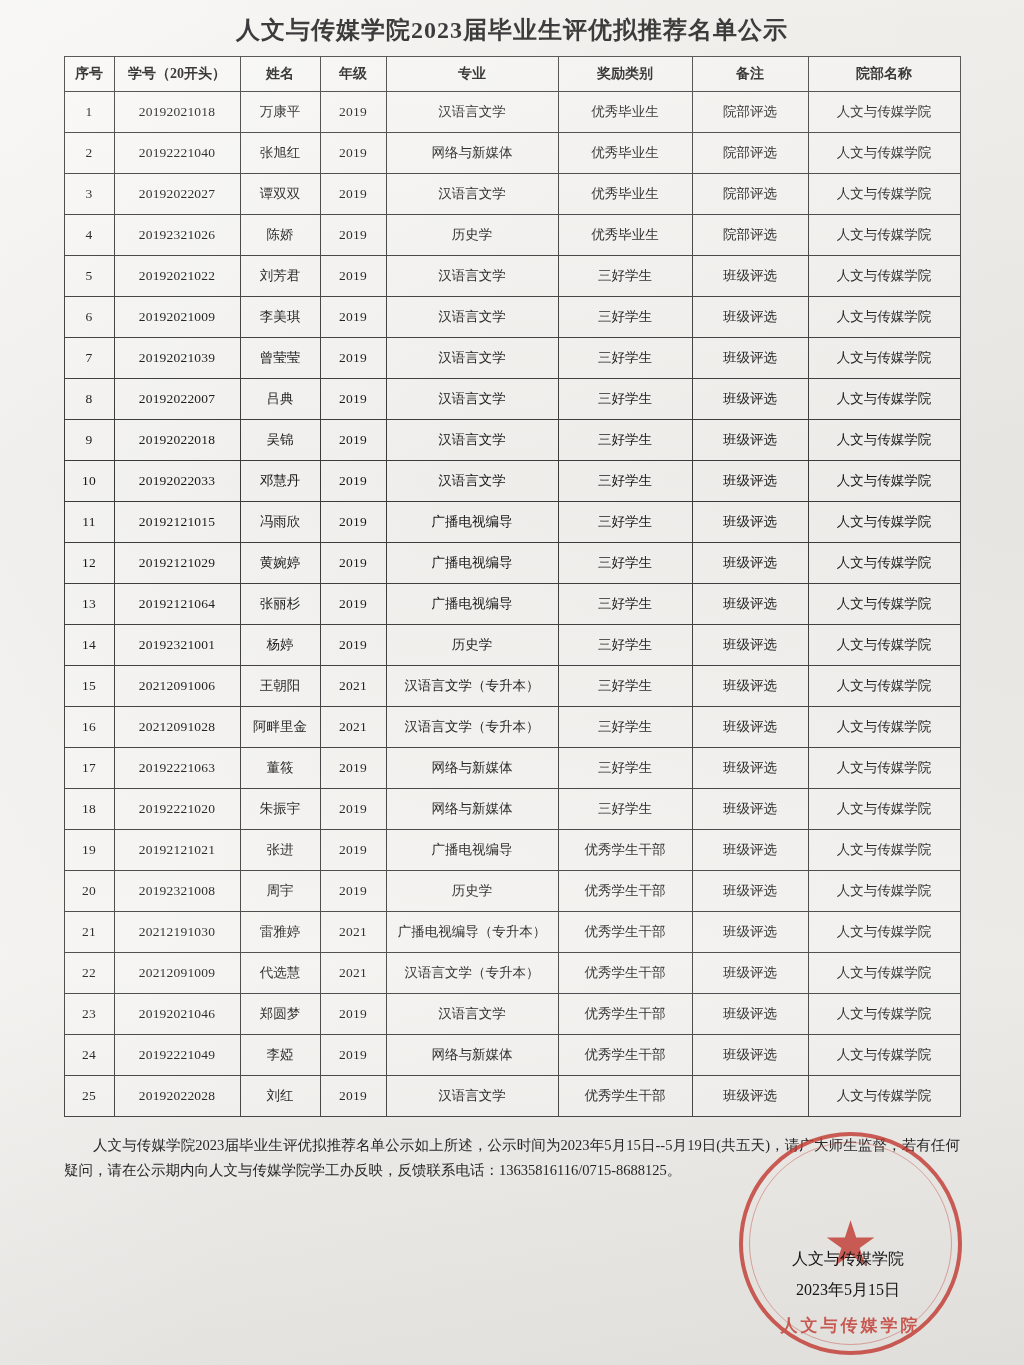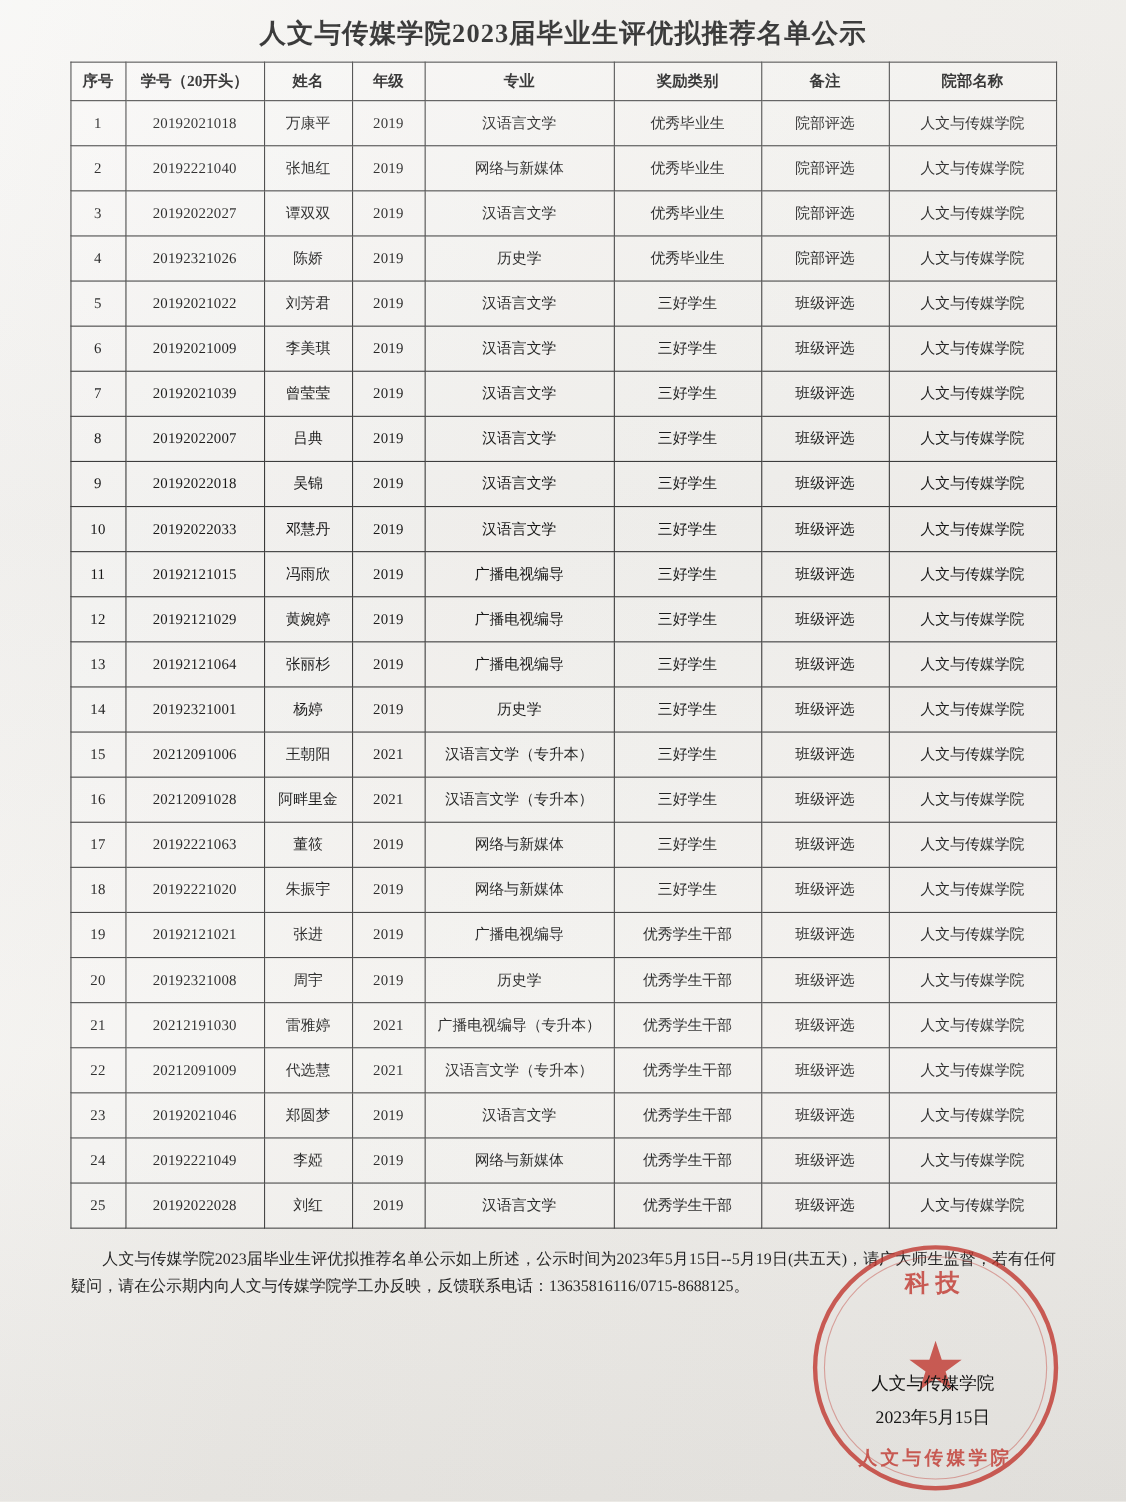--- a/index.html
+++ b/index.html
@@ -437,21 +437,20 @@
         </tr>
     </tbody>
   </table>
 
   <div class="footer-note">
     <span class="indent">人文与传媒学院2023届毕业生评优拟推荐名单公示如上所述，公示时间为2023年5月15日--5月19日(共五天)，请广大师生监督，若有任何疑问，请在公示期内向人文与传媒学院学工办反映，反馈联系电话：13635816116/0715-8688125。</span>
   </div>
 
   <div class="stamp">
     <div class="stamp-inner"></div>
-    <div class="stamp-top-text">科技</div>
     <div class="stamp-star">
         <span>★</span>
       </div>
     <div class="stamp-bottom-text">人文与传媒学院</div>
   </div>
 
   <div class="sign-block">
     <div>人文与传媒学院</div>
     <div>2023年5月15日</div>
   </div>

